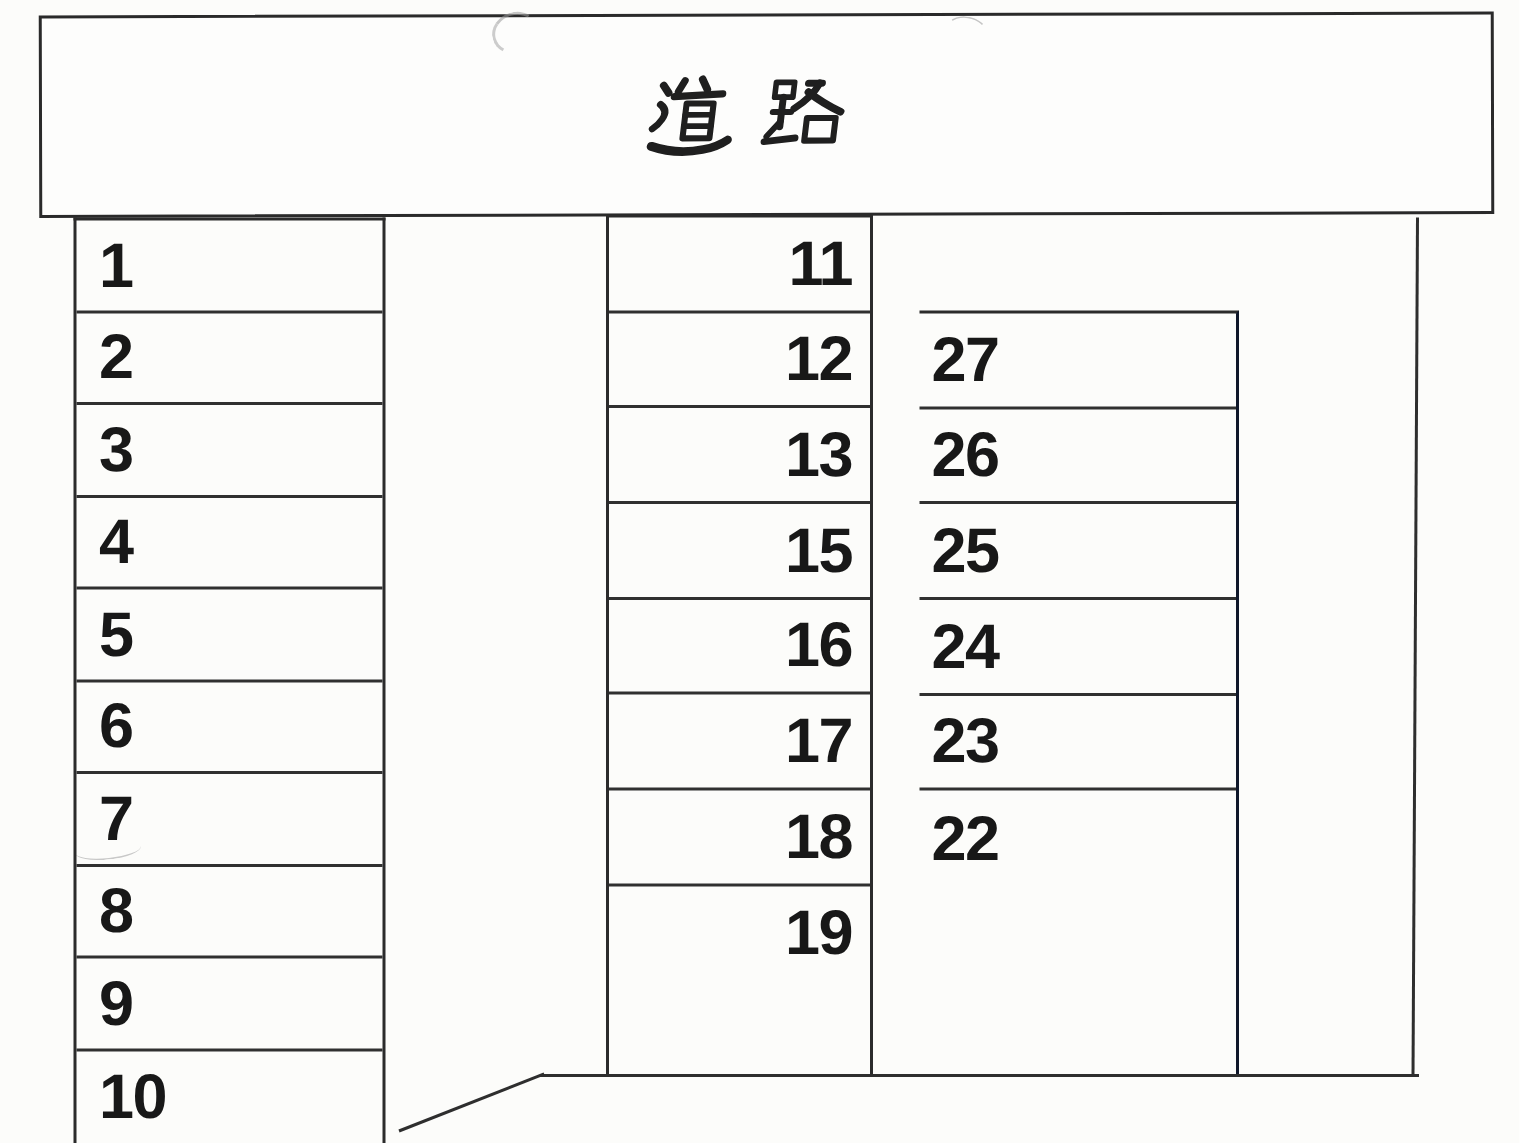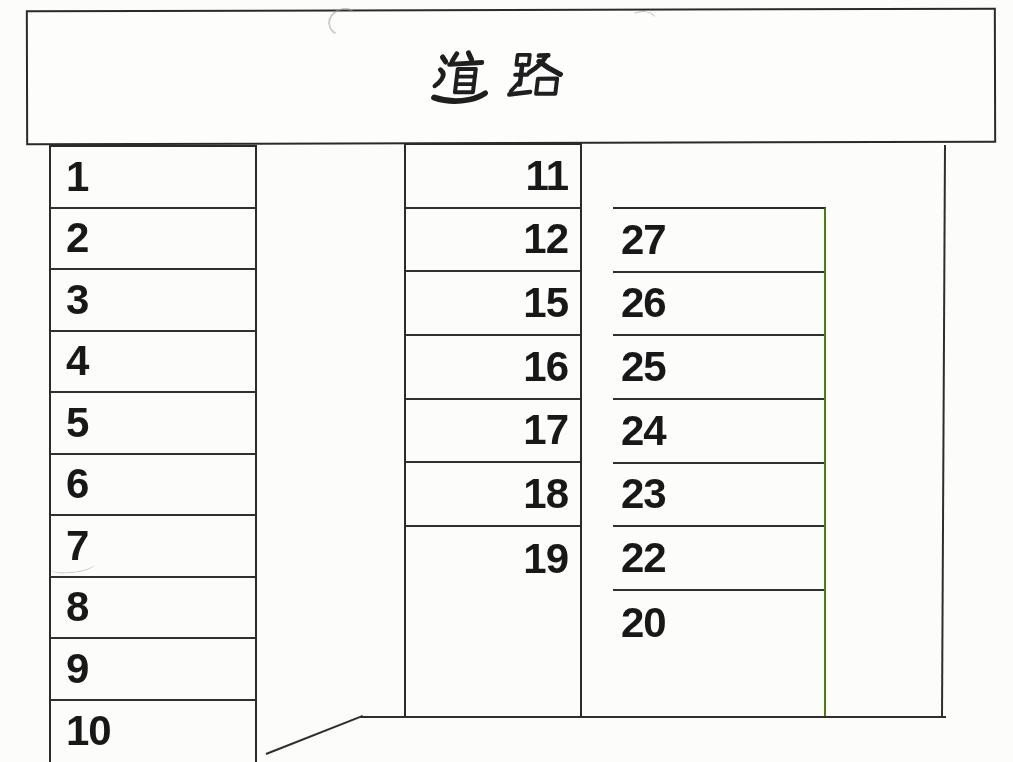--- a/index.html
+++ b/index.html
@@ -36,21 +36,21 @@
   }
   .col-left .cell { padding-left:15px; }
   .col-mid {
     left:404px; top:143px; width:178px; height:575px;
     border:2px solid #2b2b2b; border-bottom:none;
     grid-template-rows:repeat(9,1fr);
   }
   .col-mid .cell { justify-content:flex-end; padding-right:12px; }
   .col-right {
     left:613px; top:207px; width:213px; height:511px;
-    border-top:2px solid #2b2b2b; border-right:2px solid #4d7c0f;
+    border-top:2px solid #2b2b2b; border-right:2px solid #0f172a;
     grid-template-rows:repeat(8,1fr);
   }
   .col-right .cell { padding-left:8px; }
   
   .line { position:absolute; background:#2e2e2e; }
   .line-bottom  { left:360px; top:716px; width:586px; height:2px; }
   .line-right   { left:944px; top:145px; width:2px; height:573px;
                   transform:rotate(0.3deg); transform-origin:top center; }
   .line-diagonal{ left:266px; top:753px; width:104px; height:2px;
                   transform:rotate(-21.5deg); transform-origin:0 50%; }
@@ -111,34 +111,34 @@
     <div class="cell">6</div>
     <div class="cell">7</div>
     <div class="cell">8</div>
     <div class="cell">9</div>
     <div class="cell">10</div>
   </div>
 
   <div class="col col-mid">
     <div class="cell">11</div>
     <div class="cell">12</div>
+    <div class="cell">13</div>
     <div class="cell">15</div>
     <div class="cell">16</div>
     <div class="cell">17</div>
     <div class="cell">18</div>
     <div class="cell">19</div>
   </div>
 
   <div class="col col-right">
     <div class="cell">27</div>
     <div class="cell">26</div>
     <div class="cell">25</div>
     <div class="cell">24</div>
     <div class="cell">23</div>
     <div class="cell">22</div>
-    <div class="cell">20</div>
   </div>
 
   <div class="line line-bottom"></div>
   <div class="line line-right"></div>
   <div class="line line-diagonal"></div>
 
 </div>
 
 </body></html>

